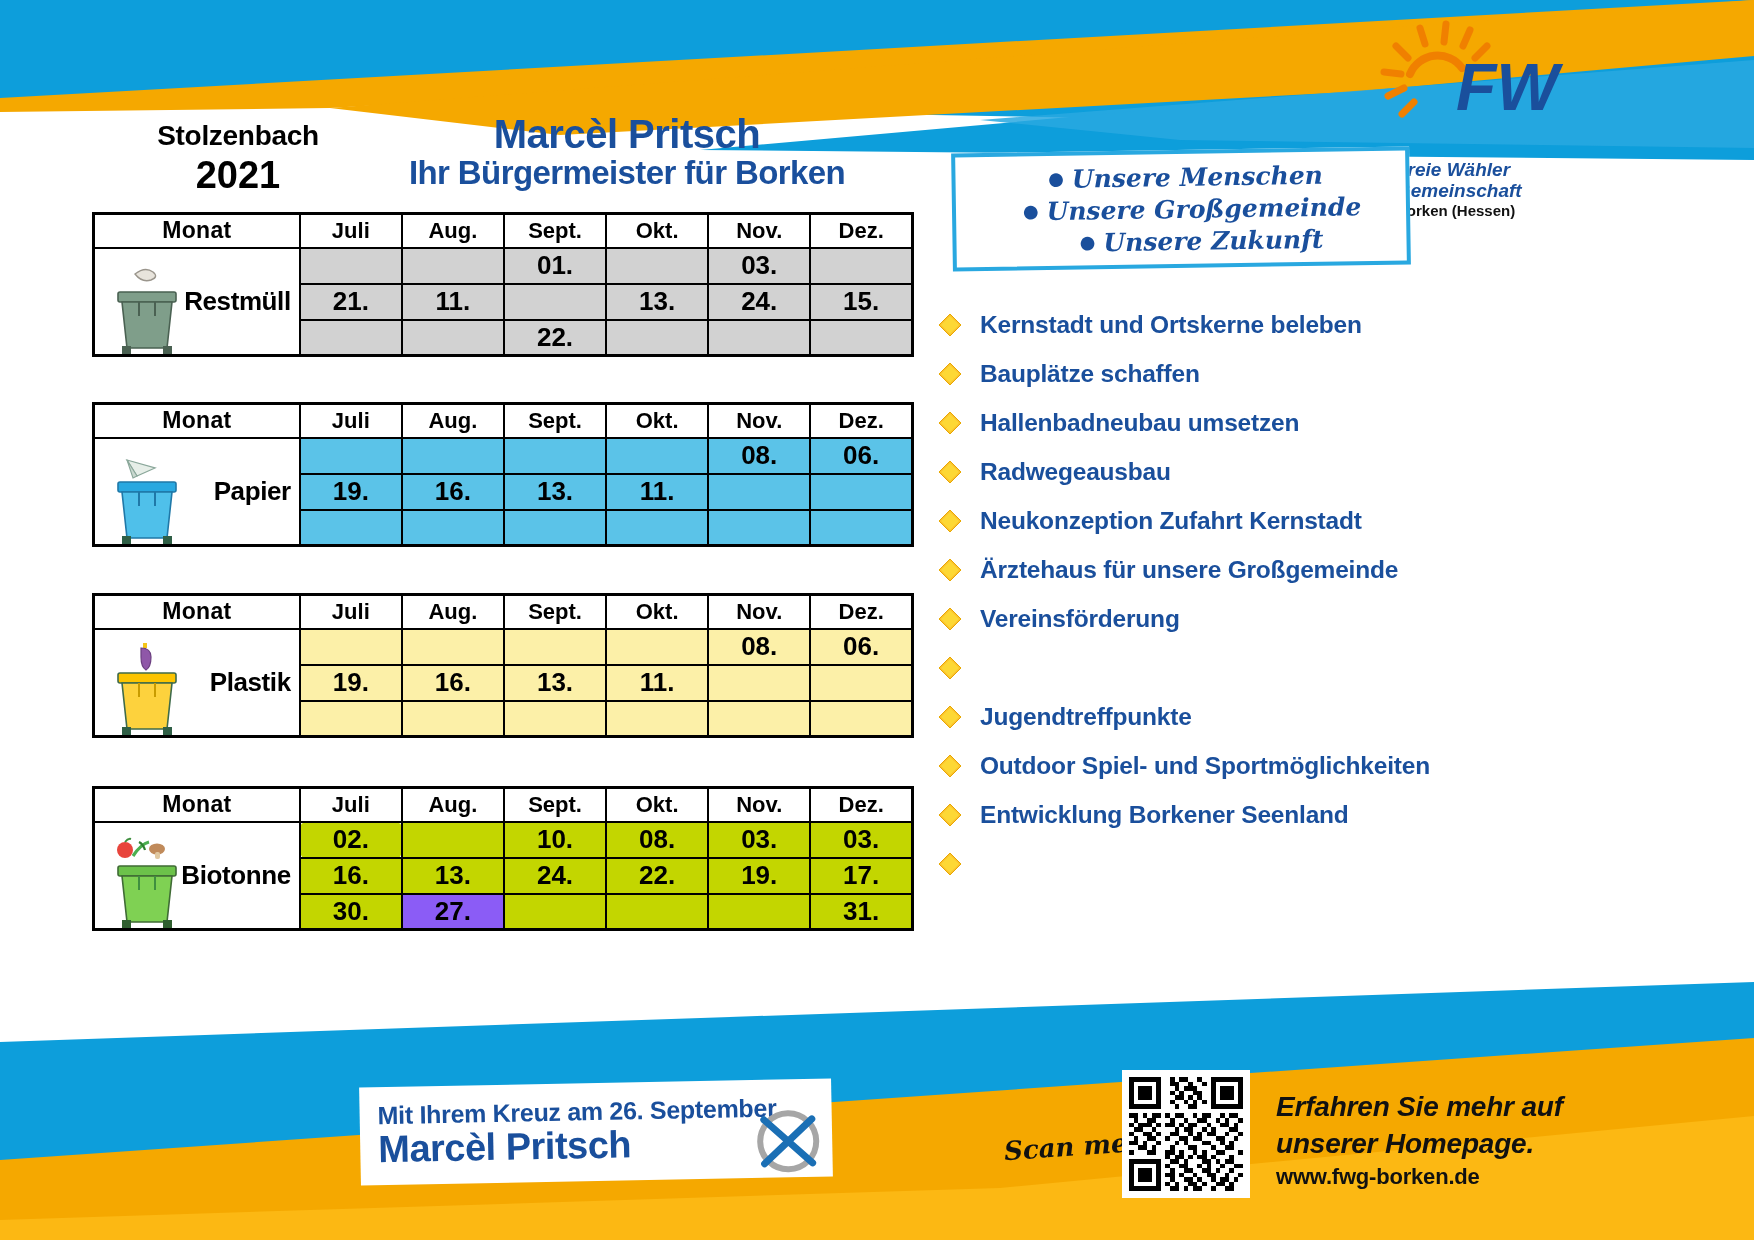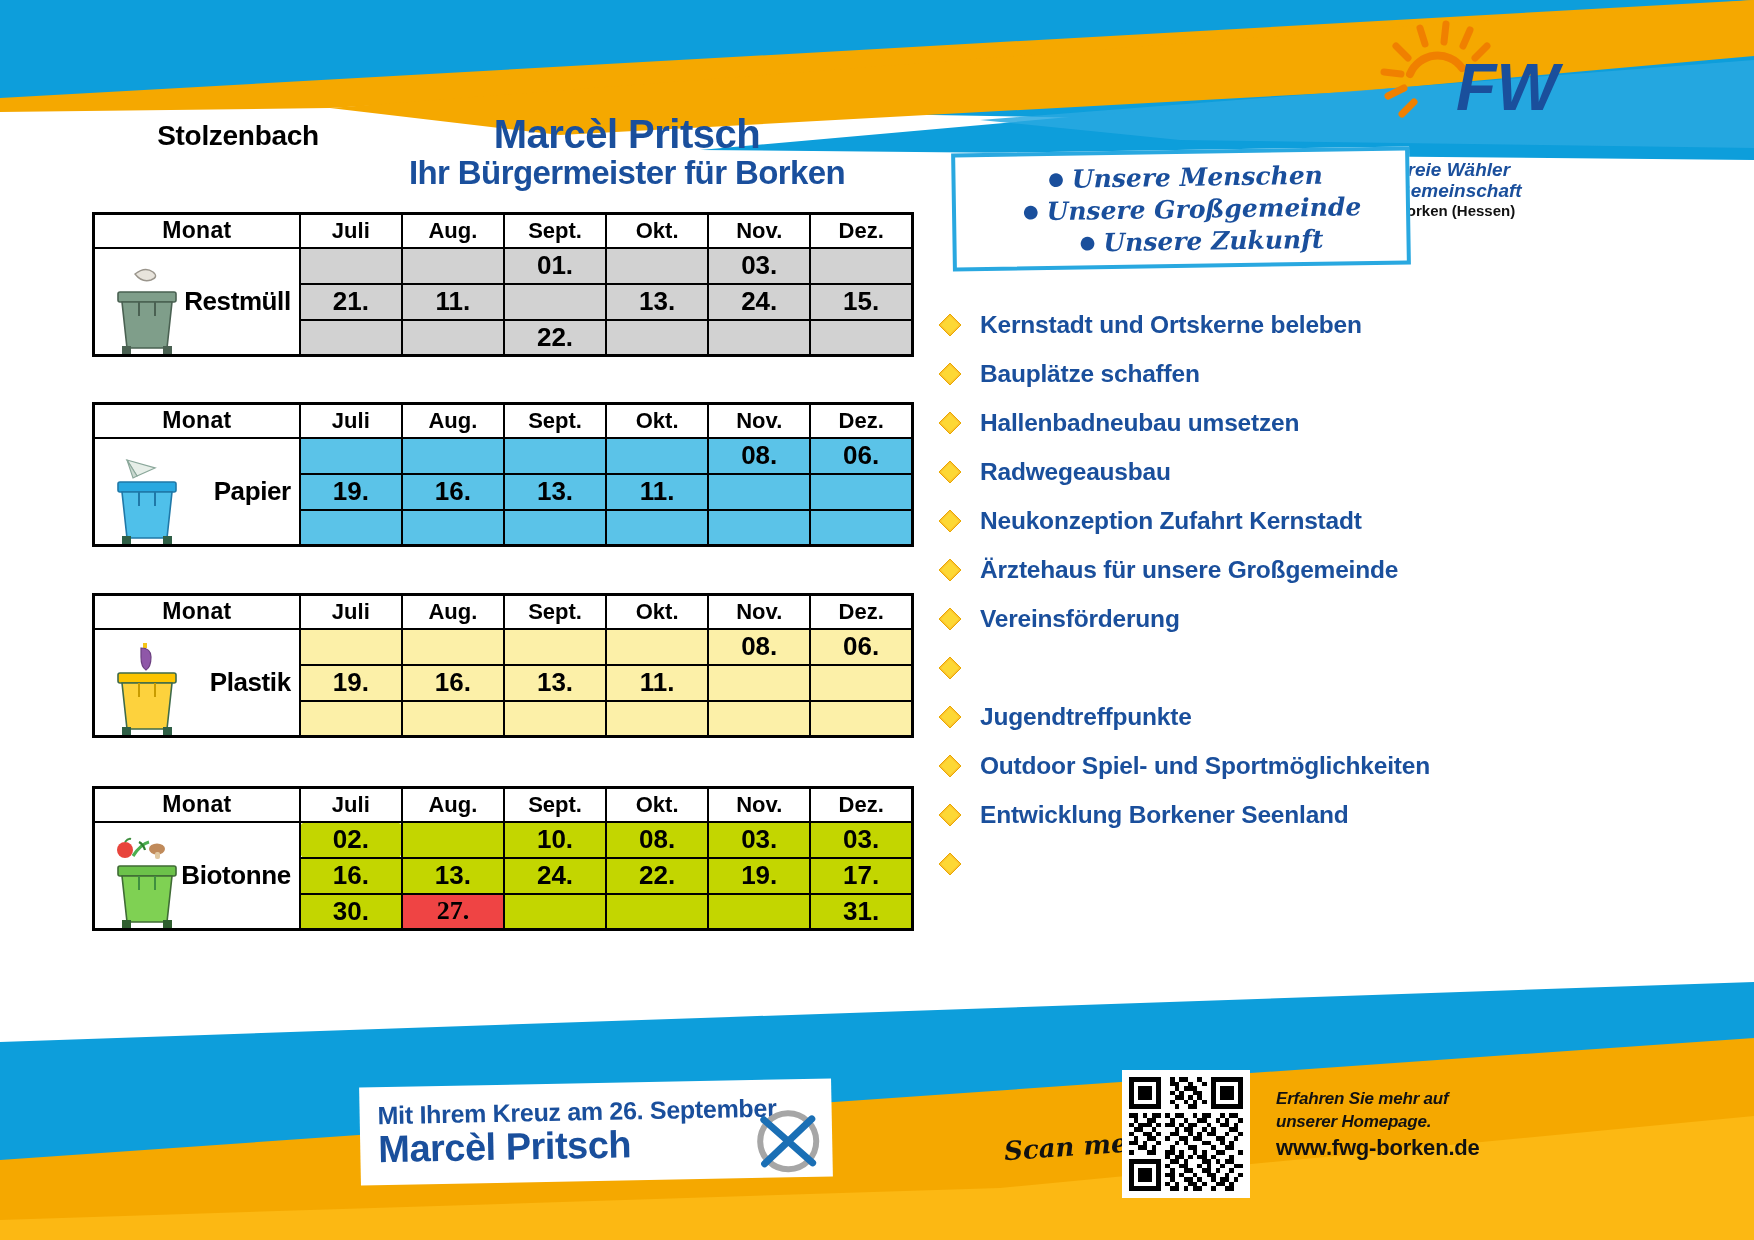--- a/index.html
+++ b/index.html
@@ -101,21 +101,21 @@
     position: absolute; left: 1004px; top: 1132px;
     font-family: "DejaVu Serif", serif; font-style: italic; font-weight: bold;
     font-size: 26px; color: #111; transform: rotate(-4deg);
   }
   #qr-wrap { position: absolute; left: 1122px; top: 1070px; width: 128px; height: 128px; background: #fff; padding: 7px; }
   #qr { width: 114px; height: 114px; display: block; }
 
   #home-text { position: absolute; left: 1276px; top: 1088px; width: 300px; }
   .home-l {
     font-family: "Liberation Sans", sans-serif;
-    font-weight: bold; font-style: italic; font-size: 17px; color: #111;
+    font-weight: bold; font-style: italic; font-size: 28px; color: #111;
     line-height: 1.33; letter-spacing: -0.2px;
   }
   .home-url { font-style: normal; font-size: 22px; }
 
   
   #fw-logo { position: absolute; left: 1368px; top: 18px; width: 200px; height: 165px; }
   #fw-sub { position: absolute; left: 1396px; top: 128px; width: 180px; text-align: left; margin-top: 32px; }
   .fw-l1, .fw-l2 {
     font-size: 19px; font-weight: bold; font-style: italic; color: #1a4f9c; line-height: 1.08;
   }
@@ -151,20 +151,21 @@
   <div id="fw-sub">
     <div class="fw-l1">Freie Wähler</div>
     <div class="fw-l2">Gemeinschaft</div>
     <div class="fw-l3">Borken (Hessen)</div>
   </div>
 
   <div id="left-col">
 
     <div id="city-block">
       <div id="city-name">Stolzenbach</div>
+      <div id="city-year">2021</div>
     </div>
 
     <div id="cand-block">
       <div id="cand-name">Marcèl Pritsch</div>
       <div id="cand-sub">Ihr Bürgermeister für Borken</div>
     </div>
 
     <div id="tables-host">
         <table class="waste-table" id="tbl-restmuell" style="top: 100px;">
           <colgroup>
@@ -390,21 +391,21 @@
             <tr>
               <td style="background: rgb(195, 214, 0);">16.</td>
               <td style="background: rgb(195, 214, 0);">13.</td>
               <td style="background: rgb(195, 214, 0);">24.</td>
               <td style="background: rgb(195, 214, 0);">22.</td>
               <td style="background: rgb(195, 214, 0);">19.</td>
               <td style="background: rgb(195, 214, 0);">17.</td>
             </tr>
             <tr>
               <td style="background: rgb(195, 214, 0);">30.</td>
-              <td style="background: #ef4444; font-family: Liberation Serif, serif;">27.</td>
+              <td style="background: #8b5cf6;">27.</td>
               <td style="background: rgb(195, 214, 0);"></td>
               <td style="background: rgb(195, 214, 0);"></td>
               <td style="background: rgb(195, 214, 0);"></td>
               <td style="background: rgb(195, 214, 0); margin-top: 24px;">31.</td>
             </tr>
           </tbody>
         </table>
       </div>
   </div>
 

